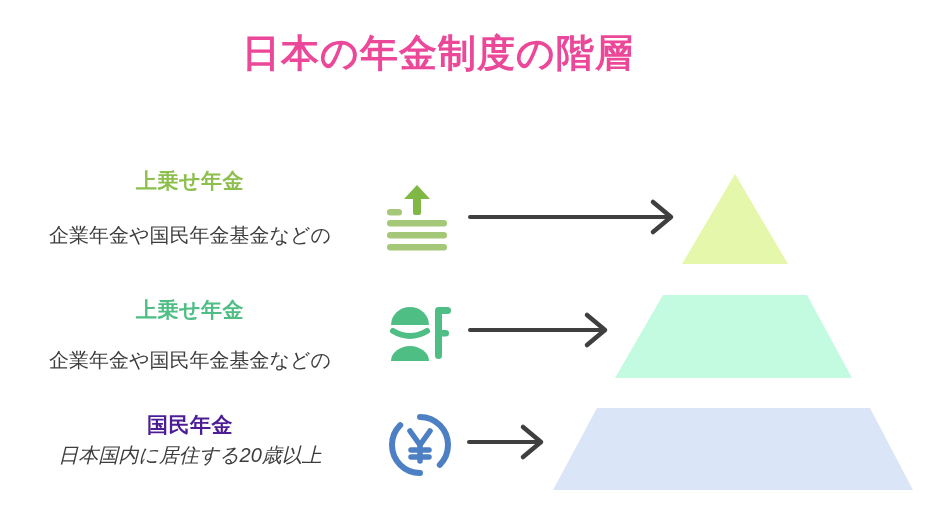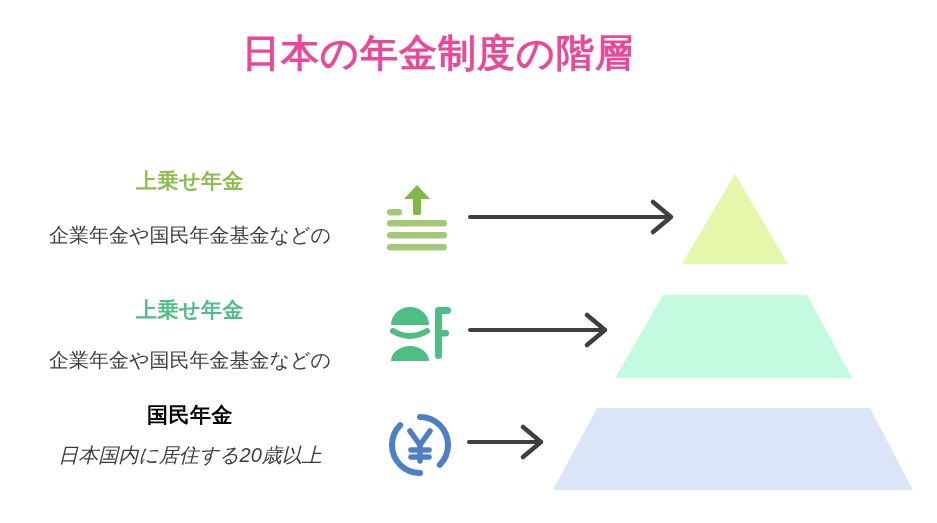--- a/index.html
+++ b/index.html
@@ -17,21 +17,21 @@
     font-size:38px;font-weight:700;letter-spacing:1px;
     color:#ec4899;
   }
   .txt{
     position:absolute;left:18px;width:344px;
     text-align:center;
   }
   .label{font-size:21px;font-weight:700;letter-spacing:0.5px;}
   .label.c1{color:#8dbf4d;top:167px;}
   .label.c2{color:#4fbe85;top:296px;}
-  .label.c3{color:#000000;top:401px;}
+  .label.c3{color:#4c1d95;top:411px;}
   .desc{
     font-size:20px;line-height:25px;color:#3d3d3d;
   }
   .desc.d1{top:224px;font-family:Liberation Mono, monospace;}
   .desc.d2{top:348px;}
   .desc.d3{top:443px;font-style:italic;}
   .icon{position:absolute;}
   .icon.i1{left:387px;top:184px;}
   .icon.i2{left:389px;top:303px;}
   .icon.i3{left:387px;top:412px;}

